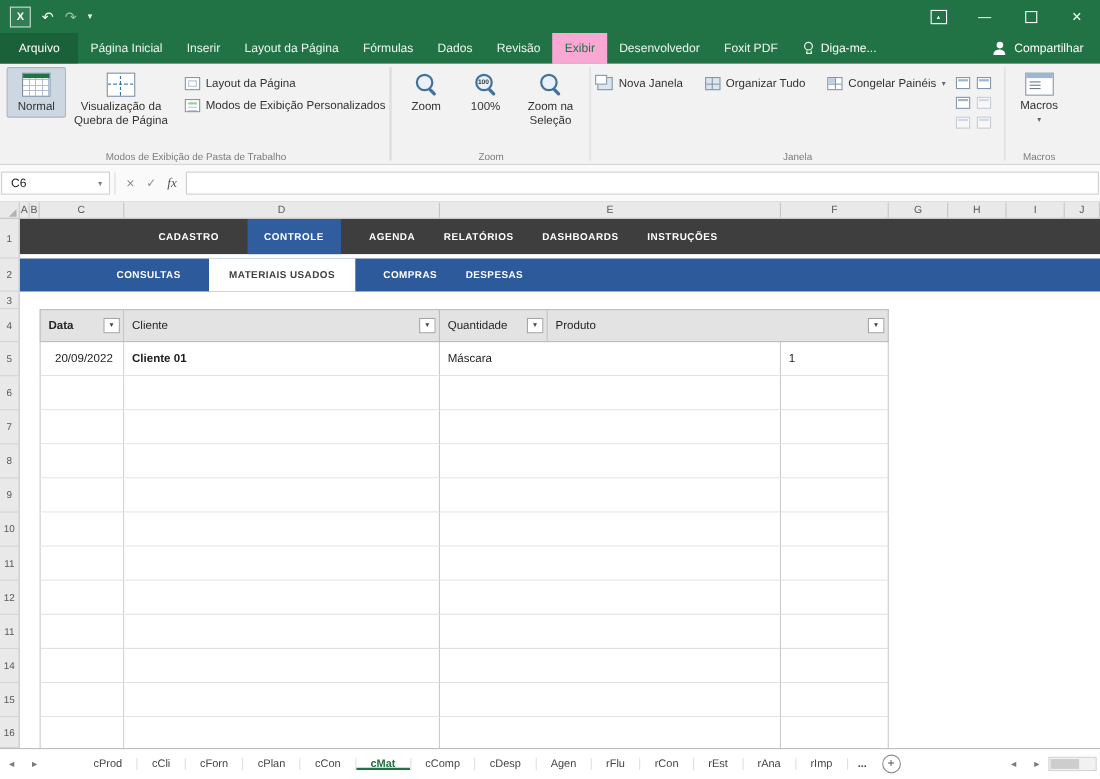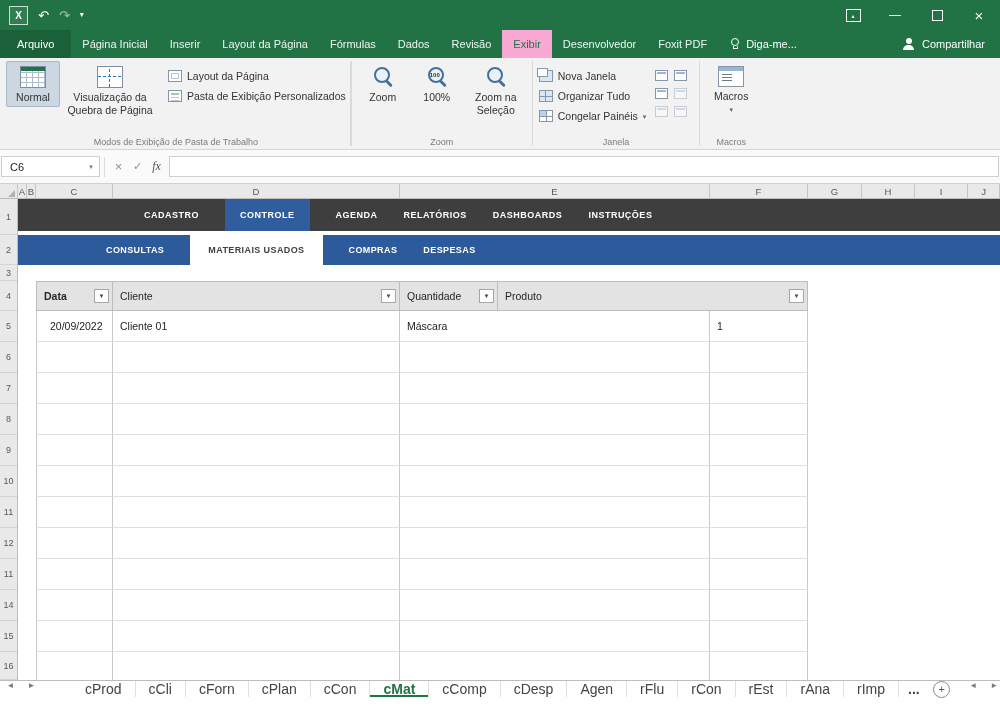--- a/index.html
+++ b/index.html
@@ -66,21 +66,21 @@
   .ic-show::after{content:"";position:absolute;left:9px;top:5px;width:9px;height:1px;background:#8e9ead;box-shadow:0 6px 0 #8e9ead}
   .ic-zoom{position:relative;width:24px;height:22px}
   .ic-zoom::before{content:"";position:absolute;top:1px;left:3px;width:12px;height:12px;border:2px solid #41719c;border-radius:50%;background:#eaf1f8}
   .ic-zoom::after{content:"";position:absolute;width:8px;height:3px;background:#41719c;transform:rotate(45deg);right:2px;bottom:3px;border-radius:2px}
   .mag-num{position:absolute;top:6px;left:5px;font-size:6px;color:#333;font-weight:bold;z-index:1}
   .sic-newwin{background:#dce6f2}
   .sic-newwin::before{content:"";position:absolute;left:-3px;top:-3px;width:9px;height:7px;border:1px solid #8496a8;background:#fff}
   .sic-arrange{background:linear-gradient(#8496a8,#8496a8) 50% 0/1px 100% no-repeat,linear-gradient(#8496a8,#8496a8) 0 50%/100% 1px no-repeat,#dce6f2}
   .sic-freeze{background:linear-gradient(#8496a8,#8496a8) 6px 0/1px 100% no-repeat,linear-gradient(#8496a8,#8496a8) 0 5px/100% 1px no-repeat,#fff}
   .sic-freeze::before{content:"";position:absolute;left:0;top:0;width:6px;height:5px;background:#bdd0e7}
-  .wincol{display:flex;flex-direction:column;gap:8px;padding:9px 4px 0 2px}
+  .wincol{display:flex;gap:20px;padding:9px 4px 0 2px}
   .icongrid{display:grid;grid-template-columns:16px 16px;grid-auto-rows:15px;gap:3px;padding-top:9px;margin:0 5px}
   .tico{width:13px;height:11px;border:1px solid #8496a8;background:#fff;position:relative;box-sizing:border-box}
   .tico::before{content:"";position:absolute;left:1px;right:1px;top:1px;height:2px;background:#9db6d5}
   .tico.dim{opacity:.4}
   .ic-switch{position:relative;width:24px;height:20px}
   .ic-switch::before{content:"";position:absolute;right:0;bottom:0;width:15px;height:12px;border:1px solid #8496a8;background:#fff}
   .ic-switch::after{content:"";position:absolute;left:0;top:0;width:15px;height:12px;border:1px solid #8496a8;background:#dce6f2;box-shadow:inset 0 3px 0 #9db6d5}
   .ic-macros{width:24px;height:19px;border:1px solid #8496a8;background:#fff;position:relative}
   .ic-macros::before{content:"";position:absolute;left:0;right:0;top:0;height:4px;background:#9db6d5}
   .ic-macros::after{content:"";position:absolute;left:3px;top:7px;width:10px;height:1px;background:#6a7b8c;box-shadow:0 3px 0 #6a7b8c,0 6px 0 #6a7b8c}
@@ -121,21 +121,21 @@
   .trow.thead{height:30px}
   .tcell{box-sizing:border-box;border-right:1px solid #cacaca;border-bottom:1px solid #e0e0e0;display:flex;align-items:center;font-size:10.5px;color:#1c1c1c;padding-left:7px;background:#fff;flex:none;overflow:hidden}
   .tcell:first-child{border-left:1px solid #cacaca}
   .thead .tcell{background:#e3e3e3;border-top:1px solid #bdbdbd;border-bottom:1px solid #bdbdbd;border-right:1px solid #bdbdbd;position:relative;padding-right:20px;color:#262626}
   .thead .tcell:first-child{border-left:1px solid #bdbdbd}
   .tdata .tcell:first-child{padding-left:13px}
   .filter-btn{position:absolute;right:3px;top:50%;transform:translateY(-50%);width:15px;height:14px;background:#fff;border:1px solid #a6a6a6;display:flex;align-items:center;justify-content:center;box-sizing:border-box}
   .filter-btn::before{content:"▼";font-size:6px;color:#444}
 
   
-  .sheetbar{height:28px;border-top:1px solid #bdbdbd;background:#fff;display:flex;align-items:flex-start;font-size:14px;color:#444;box-sizing:border-box;flex:none}
+  .sheetbar{height:28px;border-top:1px solid #bdbdbd;background:#fff;display:flex;align-items:center;font-size:10px;color:#444;box-sizing:border-box;flex:none}
   .nav{width:21px;display:flex;align-items:center;justify-content:center;color:#7a7a7a;font-size:8px;flex:none}
   .nav-l::before{content:"◄"}
   .nav-r::before{content:"►"}
   .stabs{display:flex;margin-left:30px}
   .stab{padding:0 13px;display:flex;align-items:center;border-right:1px solid #e0e0e0;white-space:nowrap}
   .stab.active{color:#217346;font-weight:bold;box-shadow:inset 0 -2px 0 #217346}
   .stab.more{border-right:none;font-weight:bold;padding:0 9px}
   .addsheet{width:26px;display:flex;align-items:center;justify-content:center;flex:none}
   .addsheet::before{content:"+";width:15px;height:15px;border:1px solid #8a8a8a;border-radius:50%;display:flex;align-items:center;justify-content:center;font-size:11px;color:#555;line-height:1}
   .sb-div{width:1px;background:#d6d6d6;margin:5px 4px}
@@ -203,21 +203,21 @@
           <span class="ic ic-pagebreak"></span>
           <span class="blabel wrap">Visualização da Quebra de Página</span>
         </div>
         <div class="smallcol">
           <div class="smallbtn">
             <span class="sic sic-layout"></span>
             <span>Layout da Página</span>
           </div>
           <div class="smallbtn">
             <span class="sic sic-custom"></span>
-            <span>Pasta de Exibição Personalizados</span>
+            <span>Modos de Exibição Personalizados</span>
           </div>
         </div>
       </div>
       <div class="glabel">Modos de Exibição de Pasta de Trabalho</div>
     </div>
     <div class="gsep"></div>
 
     <div class="gsep"></div>
 
     <div class="rgroup">
@@ -359,21 +359,21 @@
               <span>Quantidade</span>
               <span class="filter-btn"></span>
             </div>
             <div class="tcell" style="width: 310px;">
               <span>Produto</span>
               <span class="filter-btn"></span>
             </div>
           </div>
           <div class="trow tdata">
             <div class="tcell" style="width: 77px;">20/09/2022</div>
-            <div class="tcell" style="width: 287px;">Cliente 01</div>
+            <div class="tcell" style="width: 287px; font-weight: bold;">Cliente 01</div>
             <div class="tcell" style="width: 310px;">Máscara</div>
             <div class="tcell" style="width: 98px;">1</div>
           </div>
           <div class="trow">
             <div class="tcell" style="width: 77px;"></div>
             <div class="tcell" style="width: 287px;"></div>
             <div class="tcell" style="width: 310px;"></div>
             <div class="tcell" style="width: 98px;"></div>
           </div>
           <div class="trow">

